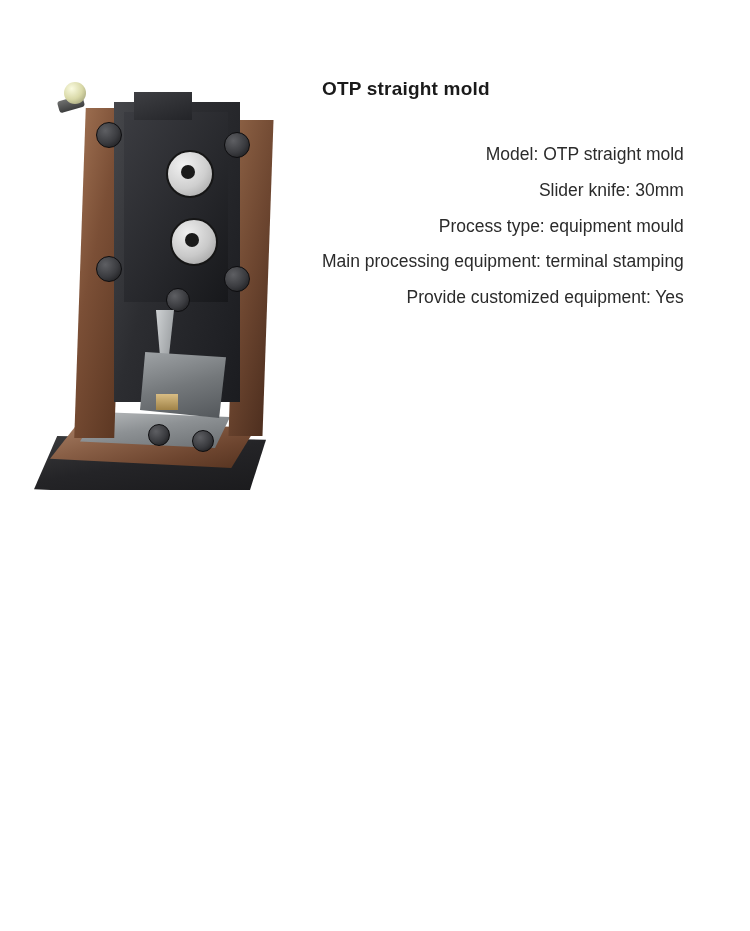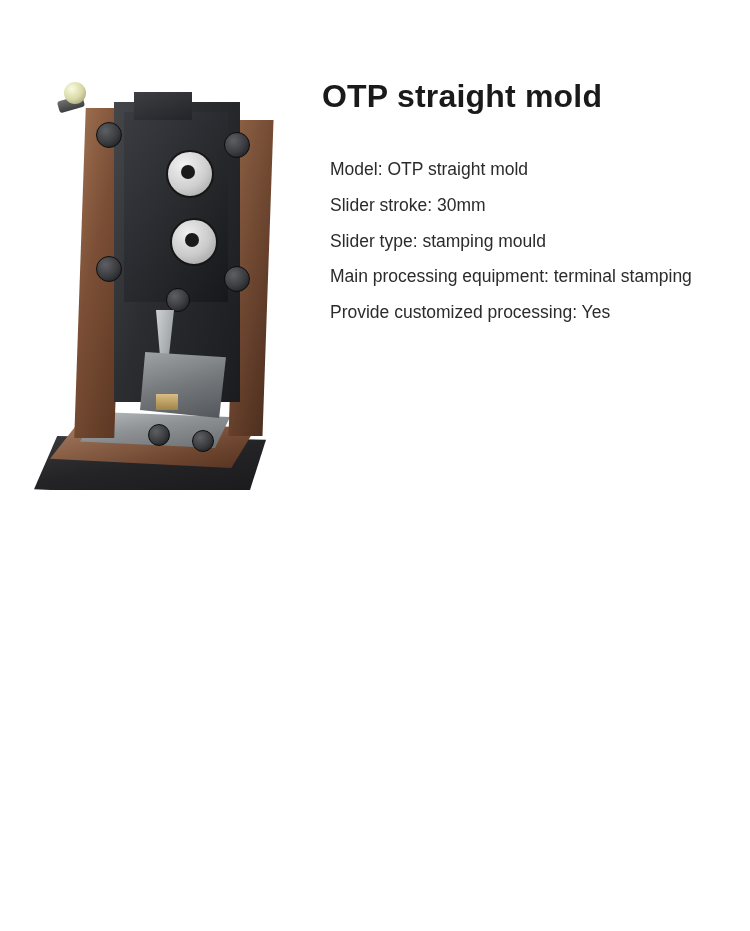--- a/index.html
+++ b/index.html
@@ -20,30 +20,31 @@
     position: absolute;
     width: 750px;
   }
   #section-1 { top: 0; left: 0; height: 510px; }
   #section-2 { top: 510px; left: 0; height: 421px; }
 
   .text-col {
     position: absolute;
   }
   .title {
-    font-size: 32px;
+    font-size: 19px;
     font-weight: bold;
     color: #1a1a1a;
     letter-spacing: 0.2px;
     white-space: nowrap;
   }
   .spec-list {
     list-style: none;
-    margin: 8px;
+    margin: 0;
     padding: 0;
+    text-align: right;
   }
   .spec-list li {
     font-size: 17.5px;
     line-height: 35.8px;
     color: #2b2b2b;
     white-space: nowrap;
   }
 
   
   #s1-text { left: 322px; top: 78px; }
@@ -180,24 +181,24 @@
     <div class="pc p1-anvil"></div>
     <div class="pc p1-term"></div>
     <div class="pc p1-screw-stem"></div>
     <div class="pc p1-screw-top"></div>
   </div>
 
   <div class="text-col" id="s1-text">
     <div class="title">OTP straight mold</div>
     <ul class="spec-list">
       <li>Model: OTP straight mold</li>
-      <li>Slider stroke: 30mm</li>
-      <li>Slider type: stamping mould</li>
+      <li>Slider knife: 30mm</li>
+      <li>Process type: equipment mould</li>
       <li>Main processing equipment: terminal stamping</li>
-      <li>Provide customized processing: Yes</li>
+      <li>Provide customized equipment: Yes</li>
     </ul>
   </div>
 </div>
 
 <div class="section" id="section-2">
 
   
 
   
 </div>

